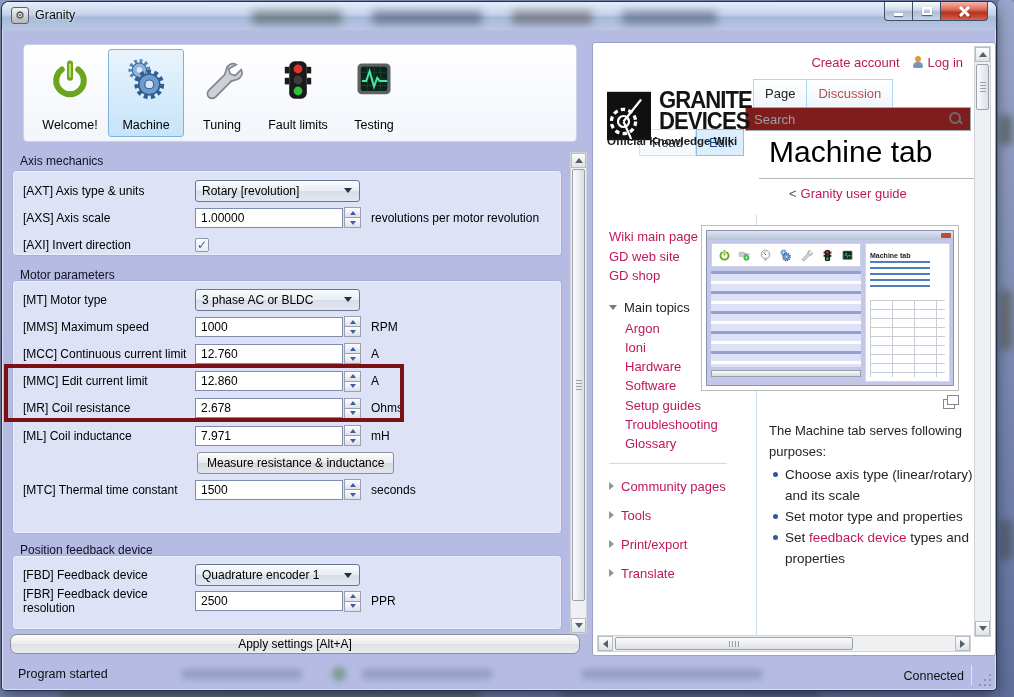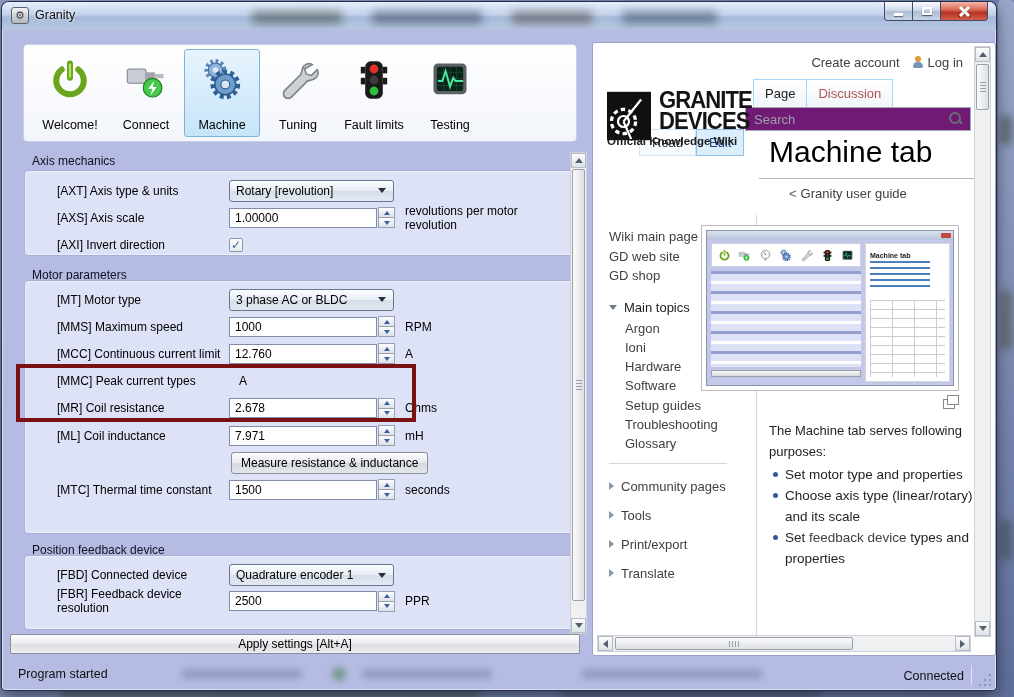--- a/index.html
+++ b/index.html
@@ -40,21 +40,21 @@
     background:linear-gradient(#ffffff,#f2f5fb);border:1px solid #c9cfe6;display:flex;padding:4px 8px 0 8px;}
   .tb-item{width:76px;height:88px;display:flex;flex-direction:column;align-items:center;border:1px solid transparent;border-radius:3px;}
   .tb-item.selected{background:linear-gradient(#e8f4fd,#c6e4f9);border:1px solid #7db2dc;}
   .tb-ico{margin-top:8px;width:44px;height:44px;display:block;}
   .tb-svg{width:44px;height:44px;}
   .tb-label{margin-top:16px;font-size:12.5px;color:#000;}
 
   .sec-title{position:absolute;left:12px;font-size:12px;color:#101020;}
   .groupbox{position:absolute;left:4px;width:550px;background:#dde2f7;border:1px solid #a9b0d8;border-radius:4px;
     box-shadow:inset 0 0 0 1px rgba(255,255,255,.45);}
-  .frow{display:flex;align-items:center;margin-left:32px;}
+  .frow{display:flex;align-items:center;padding-left:10px;}
   .flabel{width:172px;font-size:12px;color:#000;flex:none;}
   .funit{margin-left:10px;font-size:12px;color:#000;}
   .combo{width:165px;height:22px;border:1px solid #68768f;border-radius:3px;display:flex;align-items:center;
     background:linear-gradient(#fafcfe 0%,#e8edf4 50%,#d6deea 52%,#e3e9f2 100%);}
   .combo-val{flex:1;font-size:12px;padding-left:6px;color:#000;white-space:nowrap;overflow:hidden;}
   .combo-arrow{width:0;height:0;border-left:4px solid transparent;border-right:4px solid transparent;border-top:5px solid #24303f;margin-right:7px;}
   .spin{display:flex;align-items:center;}
   .spin-val{width:148px;height:20px;background:#fff;border:1px solid #7f8cab;font-size:12px;padding:0 5px;
     display:flex;align-items:center;color:#000;}
   .spin-btns{width:17px;height:21px;display:flex;flex-direction:column;margin-left:1px;}
@@ -63,21 +63,21 @@
   .tri{width:0;height:0;display:block;}
   .tri-up{border-left:3px solid transparent;border-right:3px solid transparent;border-bottom:4px solid #3c5f9f;}
   .tri-down{border-left:3px solid transparent;border-right:3px solid transparent;border-top:4px solid #3c5f9f;}
   .checkbox{width:14px;height:14px;background:linear-gradient(#fdfdfd,#e9ecf0);border:1px solid #8c96a8;border-radius:2px;
     font-family:"DejaVu Sans",sans-serif;font-size:12px;font-weight:bold;color:#2d5ba6;line-height:12px;text-align:center;}
   .form-btn{margin-left:2px;height:22px;padding:0 9px;font-size:12px;font-family:"Liberation Sans",sans-serif;color:#000;
     border:1px solid #8a8f99;border-radius:3px;background:linear-gradient(#fdfdfd 0%,#e8eaee 48%,#d6d9df 52%,#e4e6ea 100%);}
   .highlight-rect{position:absolute;left:-4px;top:330px;width:400px;height:58px;border:4px solid #7b1113;z-index:30;pointer-events:none;}
 
   .apply-btn{position:absolute;left:2px;top:600px;width:570px;height:20px;font-size:12px;font-family:"Liberation Sans",sans-serif;
-    color:#000;border:1px solid #8a8f99;border-radius:1px;background:linear-gradient(#fcfcfd 0%,#ececef 48%,#dddfe4 52%,#ebecef 100%);}
+    color:#000;border:1px solid #8a8f99;border-radius:7px;background:linear-gradient(#fcfcfd 0%,#ececef 48%,#dddfe4 52%,#ebecef 100%);}
 
   
   .sc-track-v{position:absolute;background:#eef0f2;border:1px solid #cfd2d8;}
   .sc-track-h{position:absolute;background:#eef0f2;border:1px solid #cfd2d8;}
   .sc-btn{position:absolute;width:15px;height:15px;background:linear-gradient(#fdfdfd,#dfe2e7);border:1px solid #b6bcc6;
     display:flex;align-items:center;justify-content:center;}
   .t-up{border-left:4px solid transparent;border-right:4px solid transparent;border-bottom:5px solid #55606e;}
   .t-dn{border-left:4px solid transparent;border-right:4px solid transparent;border-top:5px solid #55606e;}
   .t-lf{border-top:4px solid transparent;border-bottom:4px solid transparent;border-right:5px solid #55606e;}
   .t-rt{border-top:4px solid transparent;border-bottom:4px solid transparent;border-left:5px solid #55606e;}
@@ -86,37 +86,37 @@
   .vthumb::after{content:"";position:absolute;left:3px;top:50%;margin-top:-5px;width:6px;height:10px;
     background:repeating-linear-gradient(180deg,#9aa0aa 0 1px,transparent 1px 3px);}
   .hthumb{position:absolute;top:1px;height:13px;border:1px solid #9aa0aa;border-radius:2px;
     background:linear-gradient(#fbfbfc,#dcdfe4);}
   .hthumb::after{content:"";position:absolute;top:3px;left:50%;margin-left:-5px;height:6px;width:10px;
     background:repeating-linear-gradient(90deg,#9aa0aa 0 1px,transparent 1px 3px);}
 
   
   .wiki-pane{position:absolute;left:590px;top:40px;width:404px;height:614px;background:#fff;border:1px solid #9aa2c8;
     border-radius:3px;overflow:hidden;}
-  .wlink{color:#404040;text-decoration:none;cursor:pointer;}
+  .wlink{color:#be185d;text-decoration:none;cursor:pointer;}
   .acct-row{position:absolute;top:12px;right:32px;display:flex;align-items:center;font-size:13px;}
   .person{position:relative;width:12px;height:13px;margin:0 4px 0 12px;}
   .person::before{content:"";position:absolute;left:3px;top:0;width:6px;height:6px;border-radius:50%;background:#e09a3c;}
   .person::after{content:"";position:absolute;left:1px;top:6px;width:10px;height:6px;border-radius:5px 5px 2px 2px;background:#7a93b8;}
   .logo{position:absolute;left:14px;top:46px;z-index:3;}
   .logo-gear{position:absolute;left:0;top:2px;width:44px;height:50px;}
   .logo-text{position:absolute;left:52px;top:0;font-weight:bold;color:#141414;font-size:24px;line-height:21px;
     letter-spacing:-1px;transform:scaleX(.92);transform-origin:left top;white-space:nowrap;}
   .logo-tag{position:absolute;left:0;top:46px;font-size:11.5px;font-weight:bold;color:#1c1c1c;white-space:nowrap;}
   .view-tabs{position:absolute;left:46px;top:86px;display:flex;z-index:1;}
   .vtab{font-size:13px;padding:5px 12px;border:1px solid #cfe4f5;background:linear-gradient(#fff,#f3f9fd);color:#333;}
   .vtab.sel{background:#dceefb;border-color:#8fc0e6;color:#17457d;}
   .page-tabs{position:absolute;left:160px;top:36px;display:flex;z-index:2;}
   .ptab{font-size:13px;padding:6px 11px;border:1px solid #a7d7f9;border-bottom:none;background:linear-gradient(#fff,#f0f6fb);color:#222;}
   .ptab.discussion{border-left:none;color:#b05050;}
-  .searchbox{position:absolute;left:152px;top:64px;width:226px;height:24px;background:#701a75;border:1px solid #a2a9b1;
+  .searchbox{position:absolute;left:152px;top:64px;width:226px;height:24px;background:#7f1d1d;border:1px solid #a2a9b1;
     display:flex;align-items:center;z-index:2;justify-content:space-between;}
   .search-text{flex:1;padding-left:8px;font-size:13px;color:#9aa0a6;}
   .mag{position:relative;width:14px;height:14px;margin-right:7px;}
   .mag::before{content:"";position:absolute;left:0;top:0;width:8px;height:8px;border:2px solid #6a6f75;border-radius:50%;}
   .mag::after{content:"";position:absolute;left:9px;top:9px;width:5px;height:2px;background:#6a6f75;transform:rotate(45deg);}
   .wiki-h1{position:absolute;left:176px;top:92px;font-size:30px;color:#000;z-index:1;white-space:nowrap;}
   .h1-line{position:absolute;left:166px;top:135px;width:218px;height:1px;background:#b3b7bb;}
   .crumb{position:absolute;left:196px;top:143px;font-size:13px;z-index:2;}
   .crumb .pre{color:#555;margin-right:4px;}
   .content-divider{position:absolute;left:163px;top:172px;width:1px;height:420px;background:#c8ddf0;}
@@ -261,26 +261,20 @@
     </div>
 
     <div class="left-pane">
       <div class="toolbar">
           <div class="tb-item">
             <span class="tb-ico"><svg class="tb-svg">
                 <use href="#power-icon"></use>
               </svg></span>
             <span class="tb-label">Welcome!</span>
           </div>
-          <div class="tb-item">
-            <span class="tb-ico"><svg class="tb-svg">
-                <use href="#connector-icon"></use>
-              </svg></span>
-            <span class="tb-label">Connect</span>
-          </div>
           <div class="tb-item selected">
             <span class="tb-ico"><svg class="tb-svg">
                 <use href="#gears-icon"></use>
               </svg></span>
             <span class="tb-label">Machine</span>
           </div>
           <div class="tb-item">
             <span class="tb-ico"><svg class="tb-svg">
                 <use href="#wrench-icon"></use>
               </svg></span>
@@ -292,21 +286,21 @@
               </svg></span>
             <span class="tb-label">Fault limits</span>
           </div>
           <div class="tb-item">
             <span class="tb-ico"><svg class="tb-svg">
                 <use href="#monitor-icon"></use>
               </svg></span>
             <span class="tb-label">Testing</span>
           </div>
         </div>
-      <div style="position:absolute;left:12px;top:0;width:560px;height:624px;">
+      <div style="position:absolute;left:0;top:0;width:560px;height:624px;">
         <div class="highlight-rect"></div>
       <div class="sec-title" style="top: 120px;">Axis mechanics</div>
           <div class="groupbox" style="top: 136px; height: 86px; padding-top: 6px;">
             <div class="frow" style="height: 27px;">
               <span class="flabel">[AXT] Axis type &amp; units</span>
               <div class="combo">
                 <span class="combo-val">Rotary [revolution]</span>
                 <span class="combo-arrow"></span>
               </div>
             </div>
@@ -363,21 +357,32 @@
                     <i class="tri tri-up"></i>
                   </div>
                   <div class="sb">
                     <i class="tri tri-down"></i>
                   </div>
                 </div>
               </div>
               <span class="funit">A</span>
             </div>
             <div class="frow" style="height: 27.2px;">
-              <span class="flabel">[MMC] Peak current types</span>
+              <span class="flabel">[MMC] Edit current limit</span>
+              <div class="spin">
+                <div class="spin-val">12.860</div>
+                <div class="spin-btns">
+                  <div class="sb">
+                    <i class="tri tri-up"></i>
+                  </div>
+                  <div class="sb">
+                    <i class="tri tri-down"></i>
+                  </div>
+                </div>
+              </div>
               <span class="funit">A</span>
             </div>
             <div class="frow" style="height: 27.2px;">
               <span class="flabel">[MR] Coil resistance</span>
               <div class="spin">
                 <div class="spin-val">2.678</div>
                 <div class="spin-btns">
                   <div class="sb">
                     <i class="tri tri-up"></i>
                   </div>
@@ -419,21 +424,21 @@
                     <i class="tri tri-down"></i>
                   </div>
                 </div>
               </div>
               <span class="funit">seconds</span>
             </div>
           </div>
           <div class="sec-title" style="top: 509px;">Position feedback device</div>
           <div class="groupbox" style="top: 521px; height: 75px; padding-top: 6px;">
             <div class="frow" style="height: 26px;">
-              <span class="flabel">[FBD] Connected device</span>
+              <span class="flabel">[FBD] Feedback device</span>
               <div class="combo">
                 <span class="combo-val">Quadrature encoder 1</span>
                 <span class="combo-arrow"></span>
               </div>
             </div>
             <div class="frow" style="height: 26px;">
               <span class="flabel">[FBR] Feedback device resolution</span>
               <div class="spin">
                 <div class="spin-val">2500</div>
                 <div class="spin-btns">
@@ -571,22 +576,22 @@
             <div class="t-heading">Machine tab</div>
             <div class="t-lines"></div>
             <div class="t-table"></div>
           </div>
         </div>
       </div>
       <div class="enlarge"></div>
 
       <p class="wiki-intro" style="margin:0;">The Machine tab serves following purposes:</p>
       <ul class="wiki-bullets">
+          <li class="wbullet"><span>Choose axis type (linear/rotary) and its scale</span></li>
           <li class="wbullet"><span>Set motor type and properties</span></li>
-          <li class="wbullet"><span>Choose axis type (linear/rotary) and its scale</span></li>
           <li class="wbullet"><span>Set </span><a class="wlink inline">feedback device</a><span> types and properties</span></li>
         </ul>
 
       <div class="sc-track-v" style="right:4px;top:3px;width:17px;height:591px;">
         <div class="sc-btn" style="left:0;top:0;">
             <i class="tri t-up"></i>
           </div>
         <div class="vthumb" style="top:17px;height:46px;"></div>
         <div class="sc-btn" style="left:0;bottom:0;">
             <i class="tri t-dn"></i>

